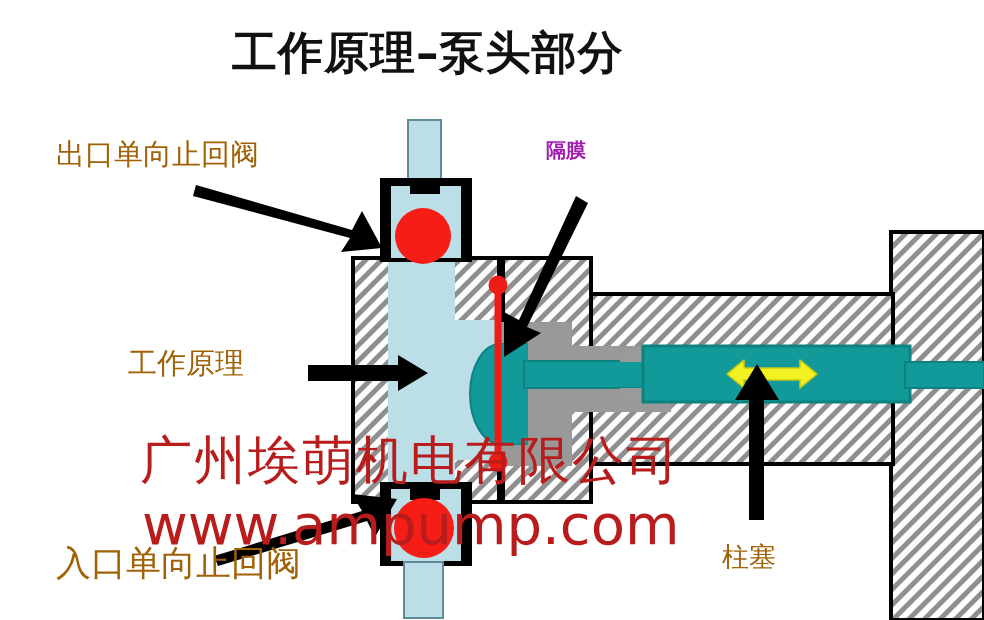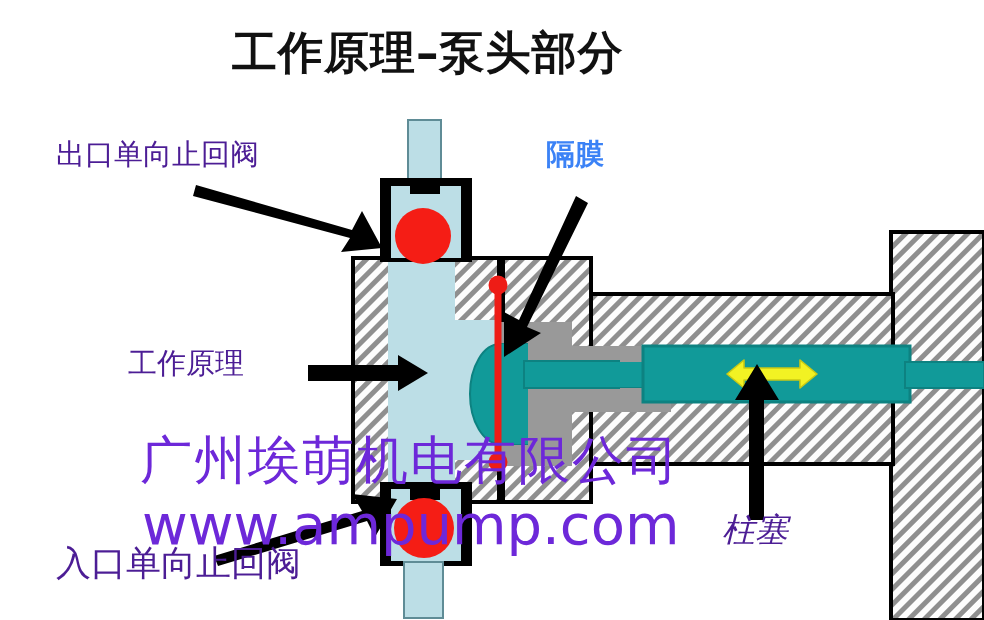--- a/index.html
+++ b/index.html
@@ -7,44 +7,44 @@
   body{
     width:984px;height:620px;
     font-family:"DejaVu Sans","Liberation Sans",sans-serif;
     overflow:hidden;position:relative;
   }
   #stage{position:absolute;left:0;top:0;width:984px;height:620px;background:#fff;}
   #stage svg{display:block;}
   .lbl{
     position:absolute;
     font-family:"DejaVu Sans","Liberation Sans",sans-serif;
-    color:#4c1d95;
+    color:#a16207;
     white-space:nowrap;
     line-height:1;
     user-select:none;
   }
   #page-title{
     left:232px;top:14px;
     font-size:45px;
     font-weight:bold;
     letter-spacing:1px;
     color:#111;
     margin-top:16px;
   }
   #label-outlet-valve{left:56px;top:140px;font-size:29px;}
   #label-process-fluid{left:128px;top:349px;font-size:29px;}
   #label-inlet-valve{left:56px;top:546px;font-size:35px;}
-  #label-plunger{left:722px;top:513px;font-size:33px;font-style:italic;}
+  #label-plunger{left:722px;top:543px;font-size:27px;}
   #label-diaphragm{
-    left:546px;top:140px;font-size:29px;
-    color:#3b82f6;font-weight:bold;
+    left:546px;top:140px;font-size:20px;
+    color:#a21caf;font-weight:bold;
   }
   .wm{
     position:absolute;
-    color:#6d28d9;
+    color:#b91c1c;
     white-space:nowrap;
     user-select:none;
     pointer-events:none;
     line-height:1;
   }
   #watermark-company{
     left:140px;top:434px;
     font-size:52px;
     letter-spacing:2px;
     font-family:"DejaVu Sans","Liberation Sans",sans-serif;

